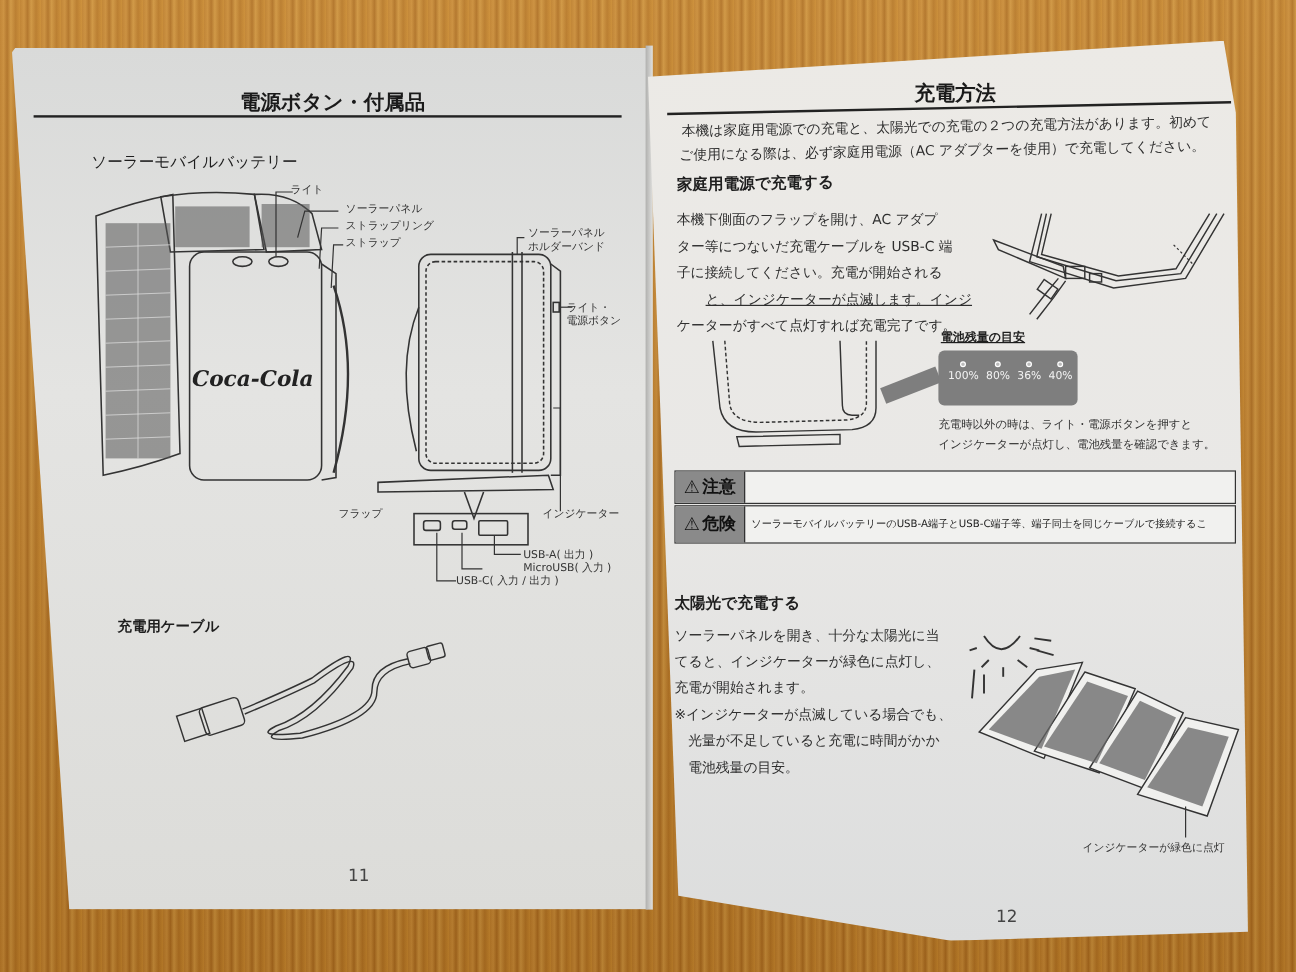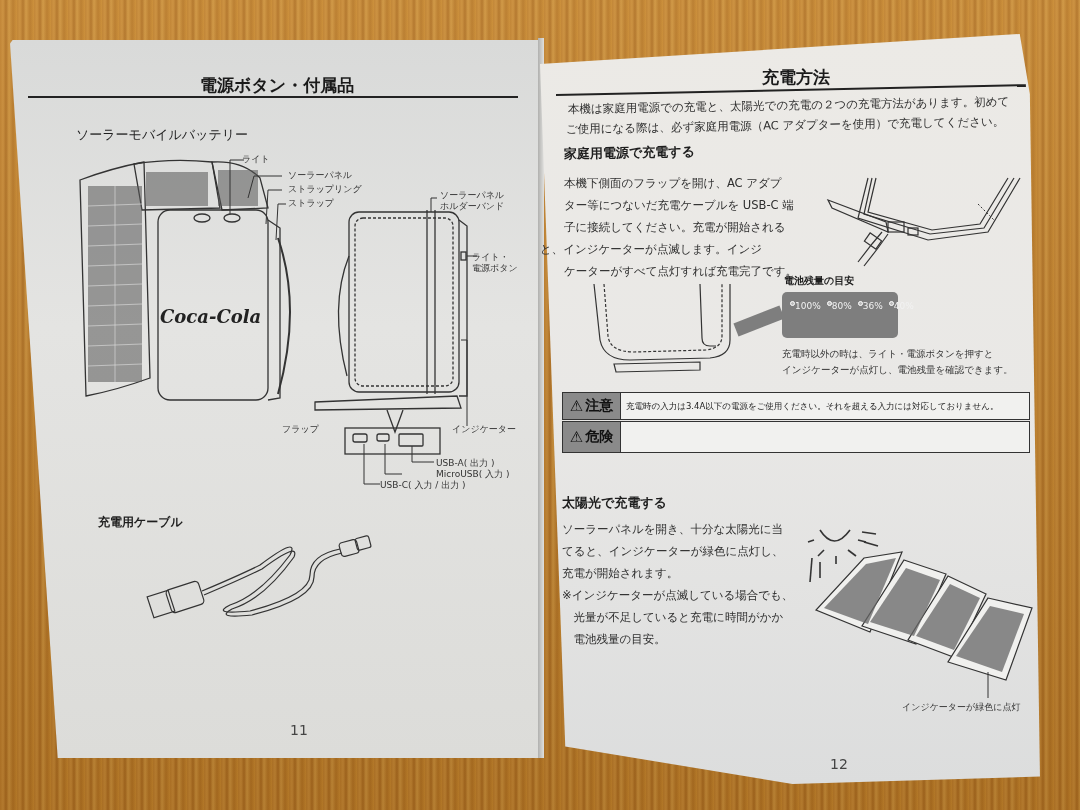--- a/index.html
+++ b/index.html
@@ -29,21 +29,21 @@
   .h2 { position:absolute; font-weight:bold; font-size:13px; color:#1e1e1e; }
   .txt { position:absolute; font-size:11.5px; line-height:22px; color:#2f2f2f; }
   .small { position:absolute; font-size:9.5px; color:#333; white-space:nowrap; }
   .lbl { position:absolute; font-size:9px; color:#333; white-space:nowrap; line-height:11px; }
   .pageno { position:absolute; font-size:14px; color:#444; }
 
   svg { position:absolute; overflow:visible; }
 
   .battery-box { position:absolute; left:782px; top:292px; width:116px; height:46px; background:#7e7e7e; border-radius:5px; }
   .led-row { position:absolute; left:8px; top:9px; display:flex; gap:6px; }
-  .led { display:flex; flex-direction:row; align-items:flex-start; font-size:9px; color:#f2f2f2; }
+  .led { display:flex; flex-direction:column; align-items:center; font-size:9px; color:#f2f2f2; }
   .led-dot { width:5px; height:5px; border:1px solid #fff; border-radius:50%; margin-bottom:3px; background:#bbb; }
 
   .warn { position:absolute; left:562px; width:468px; height:28px; border:1.5px solid #333; background:#f1f1ef; display:flex; align-items:stretch; }
   .warn-tag { width:58px; background:#8a8a8a; color:#111; font-weight:bold; font-size:14px; display:flex; align-items:center; justify-content:center; gap:2px; border-right:1.5px solid #333; }
   .warn-tag .tri { font-size:15px; }
   .warn-body { flex:1; font-size:8.5px; line-height:11px; padding:3px 5px; color:#222; display:flex; align-items:center; }
 </style>
 </head>
 <body>
 
@@ -164,21 +164,21 @@
 
 <div class="title" style="left:762px; top:66px;">充電方法</div>
 <div class="rule" style="left:556px; top:94px; width:470px; transform:rotate(-1.2deg); transform-origin:left;"></div>
 <div class="txt" style="left:568px; top:98px; font-size:11.5px; transform:rotate(-1deg); transform-origin:left;">本機は家庭用電源での充電と、太陽光での充電の２つの充電方法があります。初めて</div>
 <div class="txt" style="left:566px; top:118px; font-size:11.5px; transform:rotate(-1deg); transform-origin:left;">ご使用になる際は、必ず家庭用電源（AC アダプターを使用）で充電してください。</div>
 
 <div class="h2" style="left:564px; top:144px; transform:rotate(-1deg);">家庭用電源で充電する</div>
 <div class="txt" style="left:564px; top:172px;">本機下側面のフラップを開け、AC アダプ</div>
 <div class="txt" style="left:564px; top:194px;">ター等につないだ充電ケーブルを USB-C 端</div>
 <div class="txt" style="left:564px; top:216px;">子に接続してください。充電が開始される</div>
-<div class="txt" style="left:540px; top:238px;">と、インジケーターが点滅します。インジ</div>
+<div class="txt" style="left:588px; top:238px;text-decoration:underline;">と、インジケーターが点滅します。インジ</div>
 <div class="txt" style="left:564px; top:260px;">ケーターがすべて点灯すれば充電完了です。</div>
 
 <svg style="left:828px; top:168px;" width="200" height="100">
   <g fill="none" stroke="#333" stroke-width="1.2">
     <path d="M40,10 L30,50 L100,72 L160,64 L192,10"></path>
     <path d="M44,10 L36,46 L102,66 L156,60 L186,10"></path>
     <path d="M48,10 L40,44 L104,62 L152,56 L180,10"></path>
     <path d="M0,32 L58,54 L60,64 L4,40 Z"></path>
     <rect x="60" y="54" width="16" height="10"></rect>
     <rect x="80" y="60" width="10" height="7"></rect>
@@ -192,21 +192,21 @@
 <svg style="left:590px; top:280px;" width="160" height="100">
   <g fill="none" stroke="#333" stroke-width="1.2">
     <path d="M4,4 L10,60 Q14,80 40,80 L120,78 Q140,76 140,60 L140,4"></path>
     <path d="M14,4 L18,56 Q20,72 44,72 L116,70 Q132,68 132,56 L132,4" stroke-dasharray="3,2"></path>
     <path d="M110,4 L112,58 Q112,66 120,66 L126,66"></path>
     <path d="M24,84 L110,82 L110,90 L26,92 Z"></path>
   </g>
   <line x1="146" y1="50" x2="192" y2="32" stroke="#7e7e7e" stroke-width="14"></line>
 </svg>
 
-<div class="h2" style="left:784px; top:274px; font-size:10px;">電池残量の目安</div>
+<div class="h2" style="left:784px; top:274px; font-size:10px;text-decoration:underline;">電池残量の目安</div>
 <div class="battery-box">
   <div class="led-row">
     <div class="led">
         <span class="led-dot"></span>
         <span>100%</span>
       </div>
     <div class="led">
         <span class="led-dot"></span>
         <span>80%</span>
       </div>
@@ -221,28 +221,28 @@
   </div>
 </div>
 <div class="small" style="left:782px; top:348px;">充電時以外の時は、ライト・電源ボタンを押すと</div>
 <div class="small" style="left:782px; top:364px;">インジケーターが点灯し、電池残量を確認できます。</div>
 
 <div class="warn" style="top:392px;">
   <div class="warn-tag">
       <span class="tri">⚠</span>
       <span>注意</span>
     </div>
-  <div class="warn-body">充電時の入力は3.4A以下の電源をご使用ください。それを超える入力には対応しておりません。</div>
 </div>
 <div class="warn" style="top:421px; height:32px;">
   <div class="warn-tag">
       <span class="tri">⚠</span>
       <span>危険</span>
     </div>
   <div class="warn-body" style="flex-direction:column; align-items:flex-start; justify-content:center;">
+    <span>ソーラーモバイルバッテリーのUSB-A端子とUSB-C端子等、端子同士を同じケーブルで接続するこ</span>
   </div>
 </div>
 
 <div class="h2" style="left:562px; top:494px;">太陽光で充電する</div>
 <div class="txt" style="left:562px; top:518px;">ソーラーパネルを開き、十分な太陽光に当</div>
 <div class="txt" style="left:562px; top:540px;">てると、インジケーターが緑色に点灯し、</div>
 <div class="txt" style="left:562px; top:562px;">充電が開始されます。</div>
 <div class="txt" style="left:562px; top:584px;">※インジケーターが点滅している場合でも、</div>
 <div class="txt" style="left:562px; top:606px; white-space:pre;">　光量が不足していると充電に時間がかか</div>
 <div class="txt" style="left:562px; top:628px; white-space:pre;">　電池残量の目安。</div>

